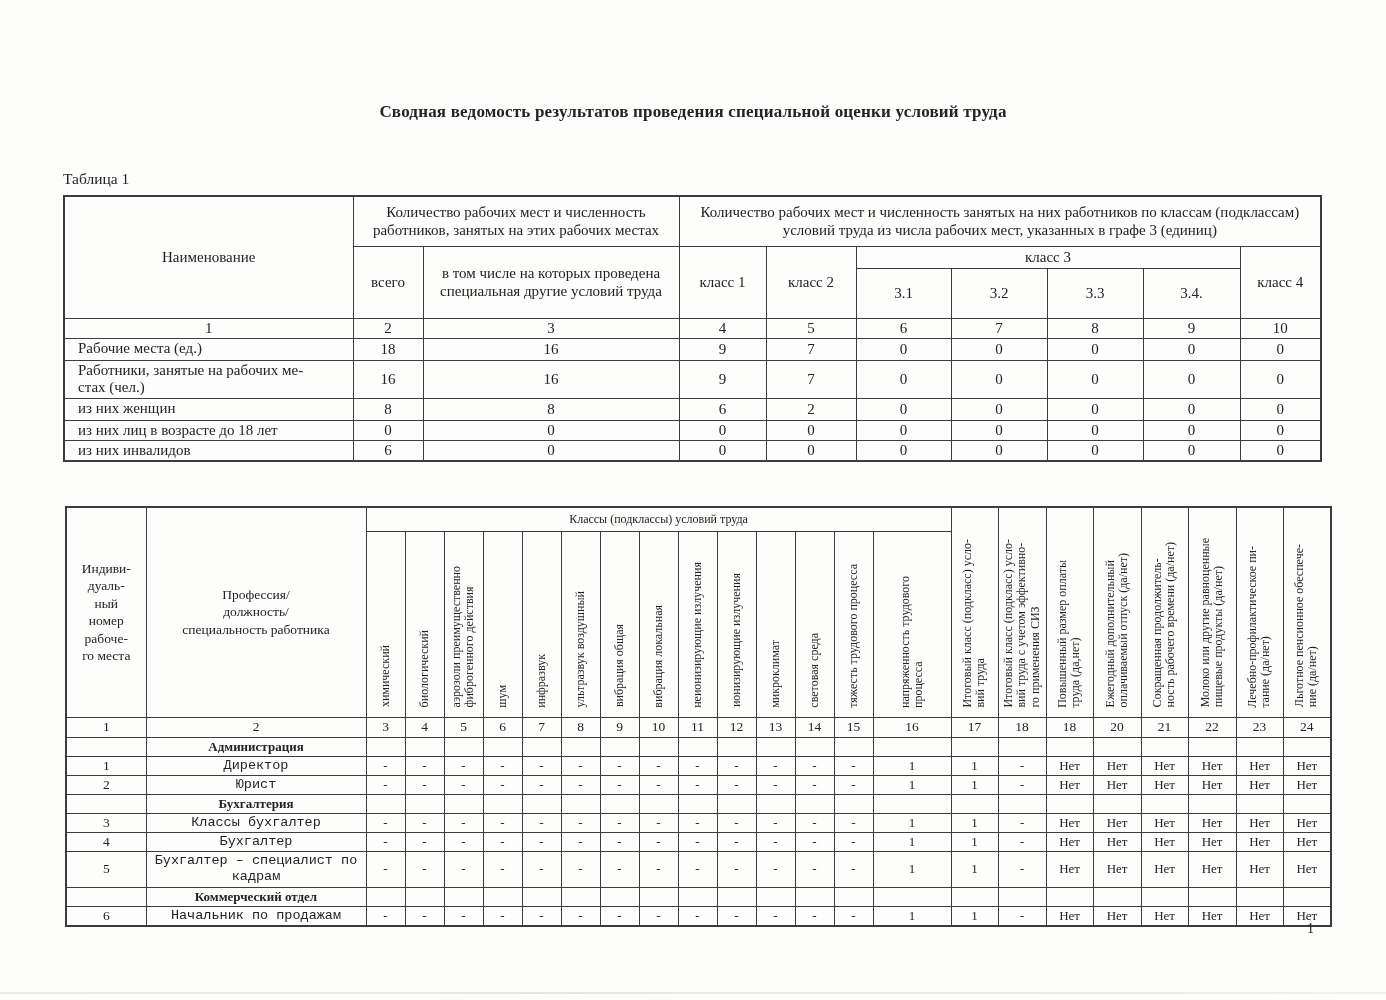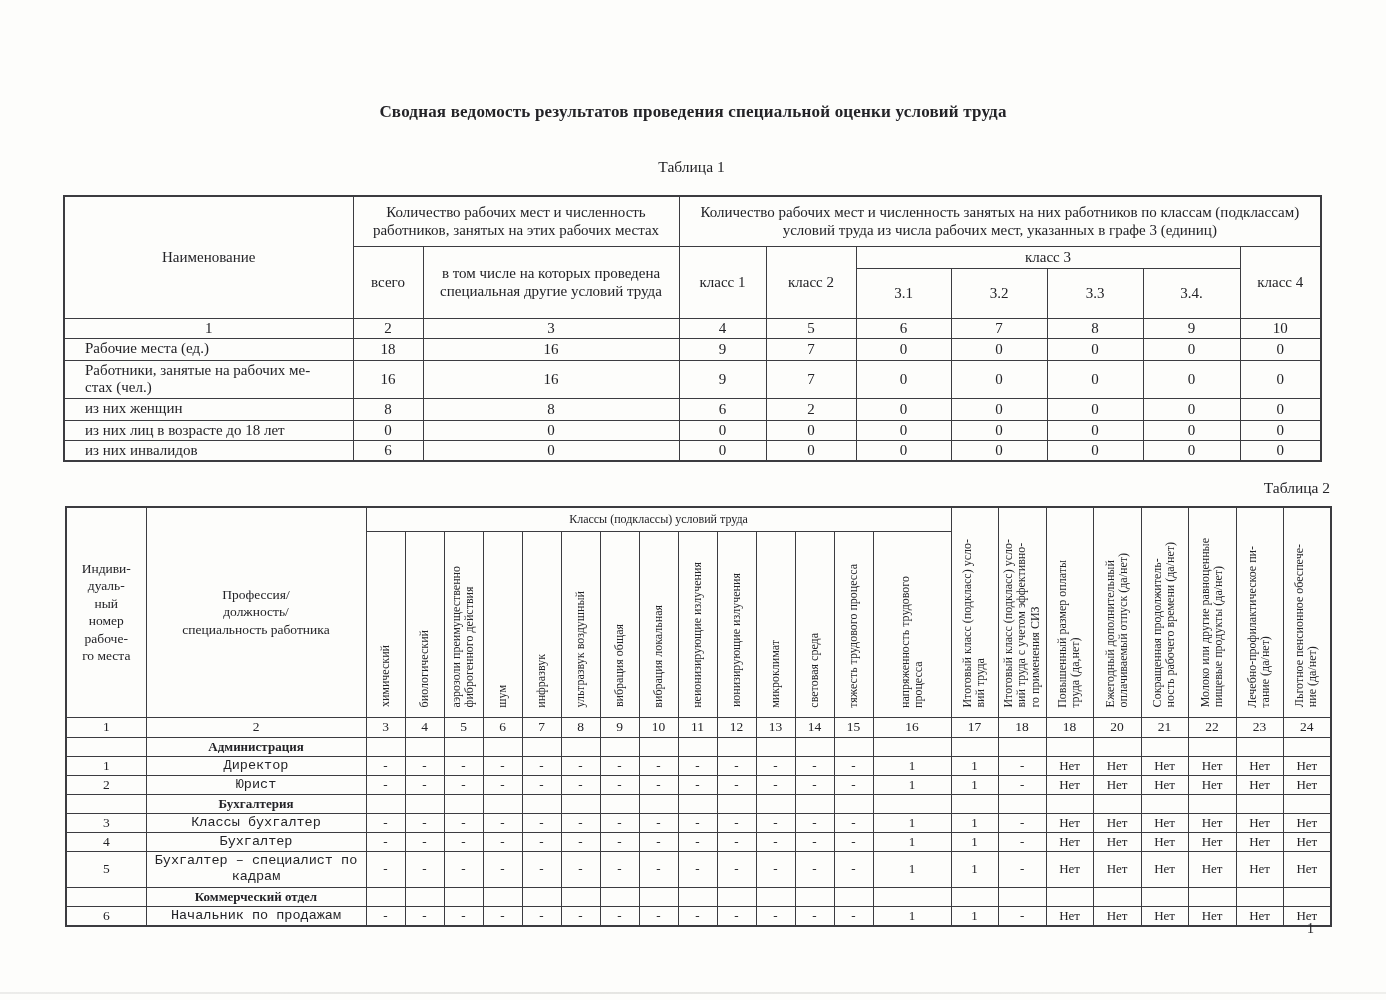--- a/index.html
+++ b/index.html
@@ -13,39 +13,39 @@
   .page { position: relative; width: 1386px; height: 1000px; overflow: hidden; margin-top: 18px; }
 
   .title {
     position: absolute; left: 63px; top: 84px; width: 1260px;
     text-align: center; font-size: 17px; font-weight: bold; letter-spacing: .2px;
   }
   .org-line { position: absolute; left: 74px; top: 129px; font-size: 16.5px; }
   .org-name { border-bottom: 1.5px solid #2a2a2e; padding: 0 10px 1px 5px; }
 
   .tcap { position: absolute; font-size: 15.5px; }
-  .t1cap { top: 140px; left: 63px; width: 1257px; text-align: center; }
+  .t1cap { top: 152px; left: 63px; width: 1257px; text-align: left; }
   .t2cap { top: 461px; left: 65px; width: 1265px; text-align: right; }
 
   table { border-collapse: collapse; table-layout: fixed; }
   th, td {
     border: 1px solid #3c3c40;
     padding: 1px 3px;
     text-align: center; vertical-align: middle;
     font-weight: normal;
     overflow: hidden;
   }
 
   
   .t1 { position: absolute; left: 63px; top: 177px; width: 1257px; font-size: 15px; border: 2px solid #3c3c40; }
   .t1 thead th { line-height: 1.2; }
   .t1 tr.h1 { height: 50px; }
   .t1 tr.h2 { height: 22px; }
   .t1 tr.h3 { height: 50px; }
-  .t1 .lbl { text-align: left; padding-left: 20px; white-space: pre-line; line-height: 1.15; }
+  .t1 .lbl { text-align: left; padding-left: 13px; white-space: pre-line; line-height: 1.15; }
   #t1body tr { height: 22px; }
   #t1body tr:nth-child(1) { height: 20px; }
   #t1body tr:nth-child(3) { height: 38px; }
   #t1body tr:nth-child(5) { height: 20px; }
   #t1body tr:nth-child(6) { height: 20px; }
 
   
   .t2 { position: absolute; left: 65px; top: 488px; width: 1265px; font-size: 13px; border: 2px solid #3c3c40; }
   .t2 tr.gh { height: 24px; }
   .t2 tr.vh { height: 186px; }
@@ -188,21 +188,20 @@
           <td>0</td>
           <td>0</td>
           <td>0</td>
           <td>0</td>
           <td>0</td>
           <td>0</td>
         </tr>
       </tbody>
   </table>
 
-  <div class="tcap t2cap">Таблица 2</div>
 
   <table class="t2">
     <colgroup>
       <col style="width:80px">
         <col style="width:220px">
       <col style="width:39px">
         <col style="width:39px">
         <col style="width:39px">
         <col style="width:39px">
       <col style="width:39px">

